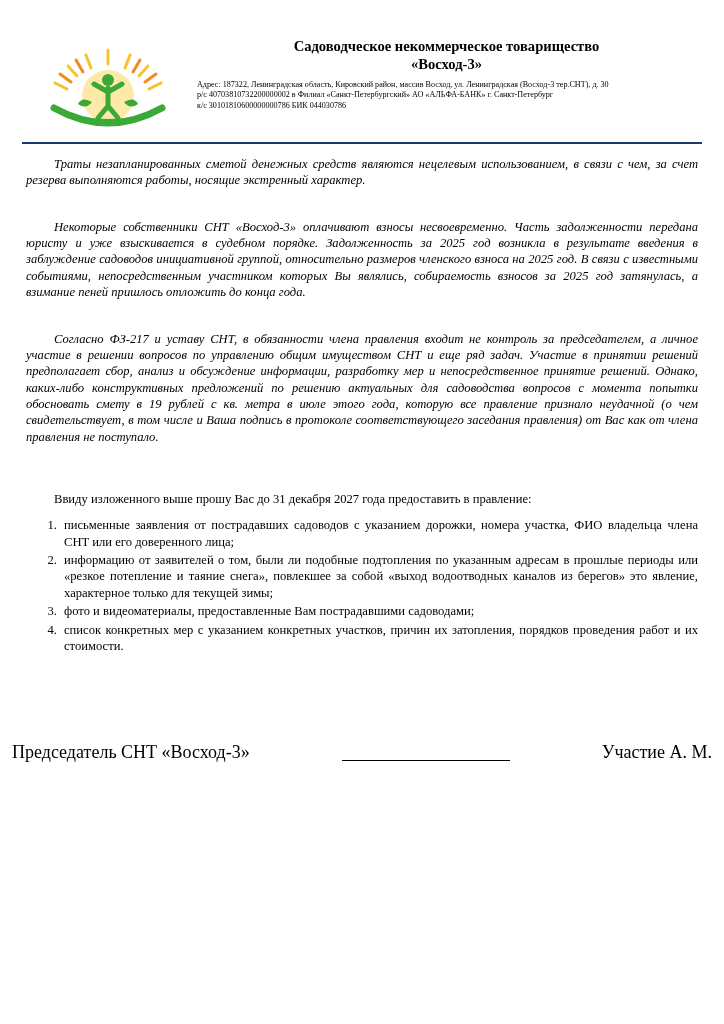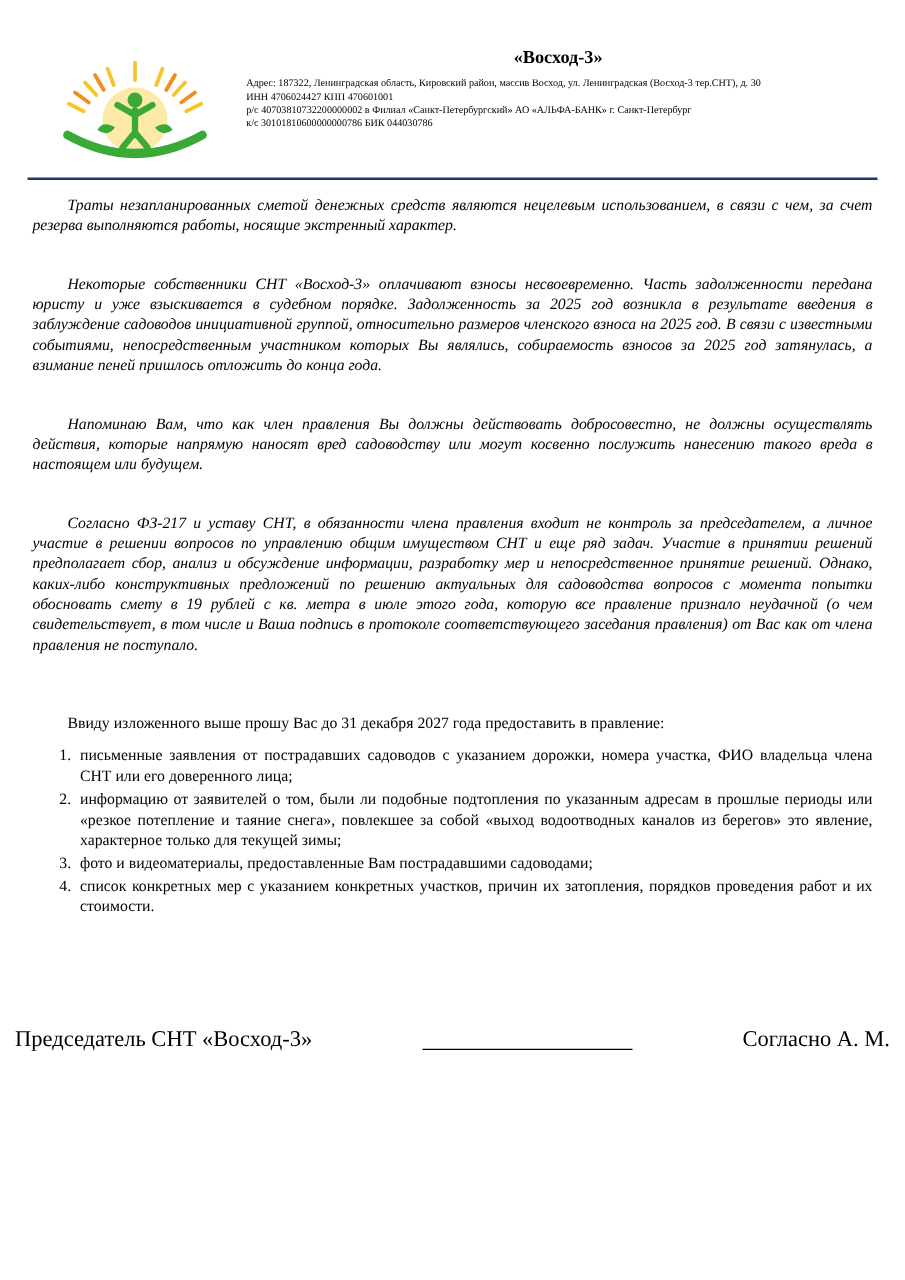--- a/index.html
+++ b/index.html
@@ -151,48 +151,47 @@
         <circle cx="80" cy="36" r="6" fill="#3aa935"></circle>
         <path d="M80 44 L80 64 M80 48 L66 40 M80 48 L94 40 M80 62 L70 74 M80 62 L90 74" stroke="#3aa935" stroke-width="5" fill="none" stroke-linecap="round"></path>
 
         <path d="M64 58 Q54 52 50 60 Q58 66 64 58 Z" fill="#3aa935"></path>
         <path d="M96 58 Q106 52 110 60 Q102 66 96 58 Z" fill="#3aa935"></path>
       </svg>
     </div>
 
     <div class="head-right">
       <div class="org-title">
+        <span>Садоводческое некоммерческое товарищество</span>
         <span class="l2">«Восход-3»</span>
       </div>
       <div class="requisites">
         <div>Адрес:  187322, Ленинградская область, Кировский район, массив Восход, ул. Ленинградская (Восход-3 тер.СНТ), д. 30</div>
-        <div>ИНН 4706024427  КПП 470601001</div>
         <div>р/с 40703810732200000002 в Филиал «Санкт-Петербургский» АО «АЛЬФА-БАНК» г. Санкт-Петербург</div>
         <div>к/с 30101810600000000786 БИК 044030786</div>
       </div>
     </div>
   </div>
 
   <div class="rule"></div>
 
   <div class="content">
     <p class="para">Траты незапланированных сметой денежных средств являются нецелевым использованием, в связи с чем, за счет резерва выполняются работы, носящие экстренный характер.</p>
     <p class="para spaced">Некоторые собственники СНТ «Восход-3» оплачивают взносы несвоевременно. Часть задолженности передана юристу и уже взыскивается в судебном порядке. Задолженность за 2025 год возникла в результате введения в заблуждение садоводов инициативной группой, относительно размеров членского взноса на 2025 год. В связи с известными событиями, непосредственным участником которых Вы являлись, собираемость взносов за 2025 год затянулась, а взимание пеней пришлось отложить до конца года.</p>
-    <p class="para spaced">Напоминаю Вам, что как член правления Вы должны действовать добросовестно, не должны осуществлять действия, которые напрямую наносят вред садоводству или могут косвенно послужить нанесению такого вреда в настоящем или будущем.</p>
     <p class="para spaced">Согласно ФЗ-217 и уставу СНТ, в обязанности члена правления входит не контроль за председателем, а личное участие в решении вопросов по управлению общим имуществом СНТ и еще ряд задач. Участие в принятии решений предполагает сбор, анализ и обсуждение информации, разработку мер и непосредственное принятие решений. Однако, каких-либо конструктивных предложений по решению актуальных для садоводства вопросов с момента попытки обосновать смету в 19 рублей с кв. метра в июле этого года, которую все правление признало неудачной (о чем свидетельствует, в том числе и Ваша подпись в протоколе соответствующего заседания правления) от Вас как от члена правления не поступало.</p>
 
     <p class="request">Ввиду изложенного выше прошу Вас до 31 декабря 2027 года предоставить в правление:</p>
 
     <ol class="demands">
       <li>письменные заявления от пострадавших садоводов с указанием дорожки, номера участка, ФИО владельца члена СНТ или его доверенного лица;</li>
       <li>информацию от заявителей о том, были ли подобные подтопления по указанным адресам в прошлые периоды или «резкое потепление и таяние снега», повлекшее за собой «выход водоотводных каналов из берегов» это явление, характерное только для текущей зимы;</li>
       <li>фото и видеоматериалы, предоставленные Вам пострадавшими садоводами;</li>
       <li>список конкретных мер с указанием конкретных участков, причин их затопления, порядков проведения работ и их стоимости.</li>
     </ol>
   </div>
 
   <div class="signature">
     <div class="sig-left">Председатель СНТ «Восход-3»</div>
     <div class="sig-line"></div>
-    <div class="sig-right">Согласно А. М.</div>
+    <div class="sig-right">Участие А. М.</div>
   </div>
 
 </div>
 
 </body></html>

